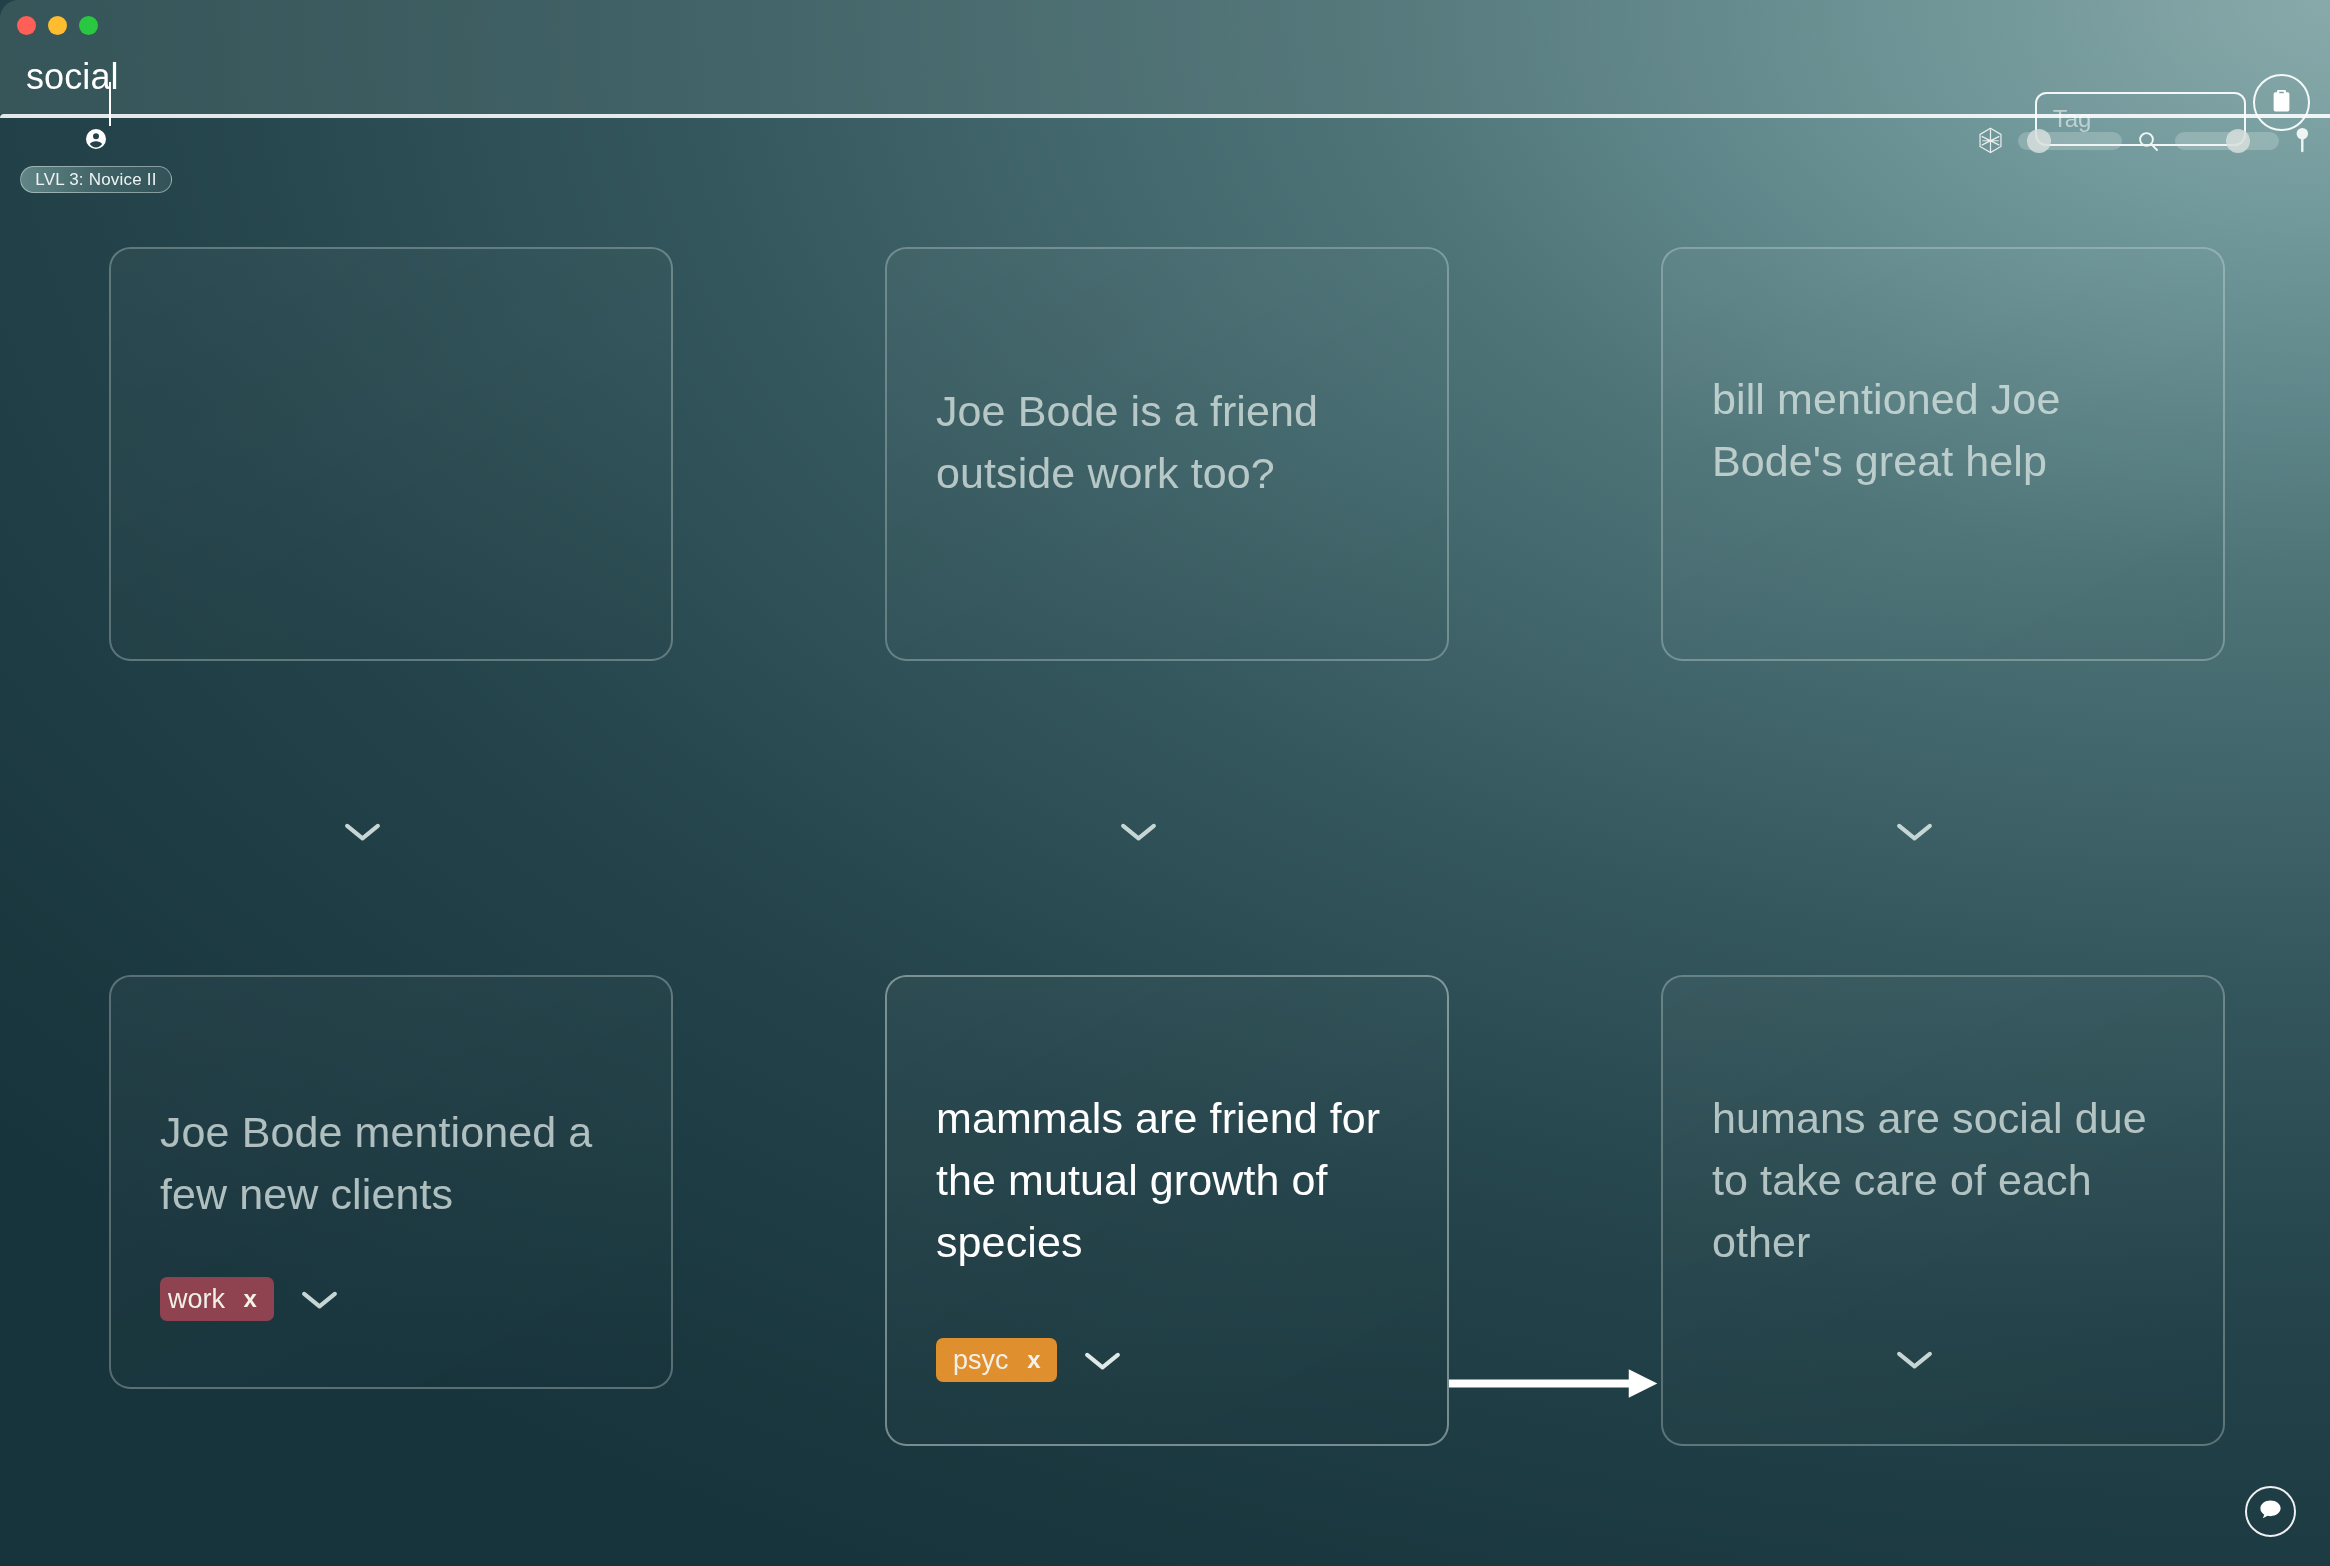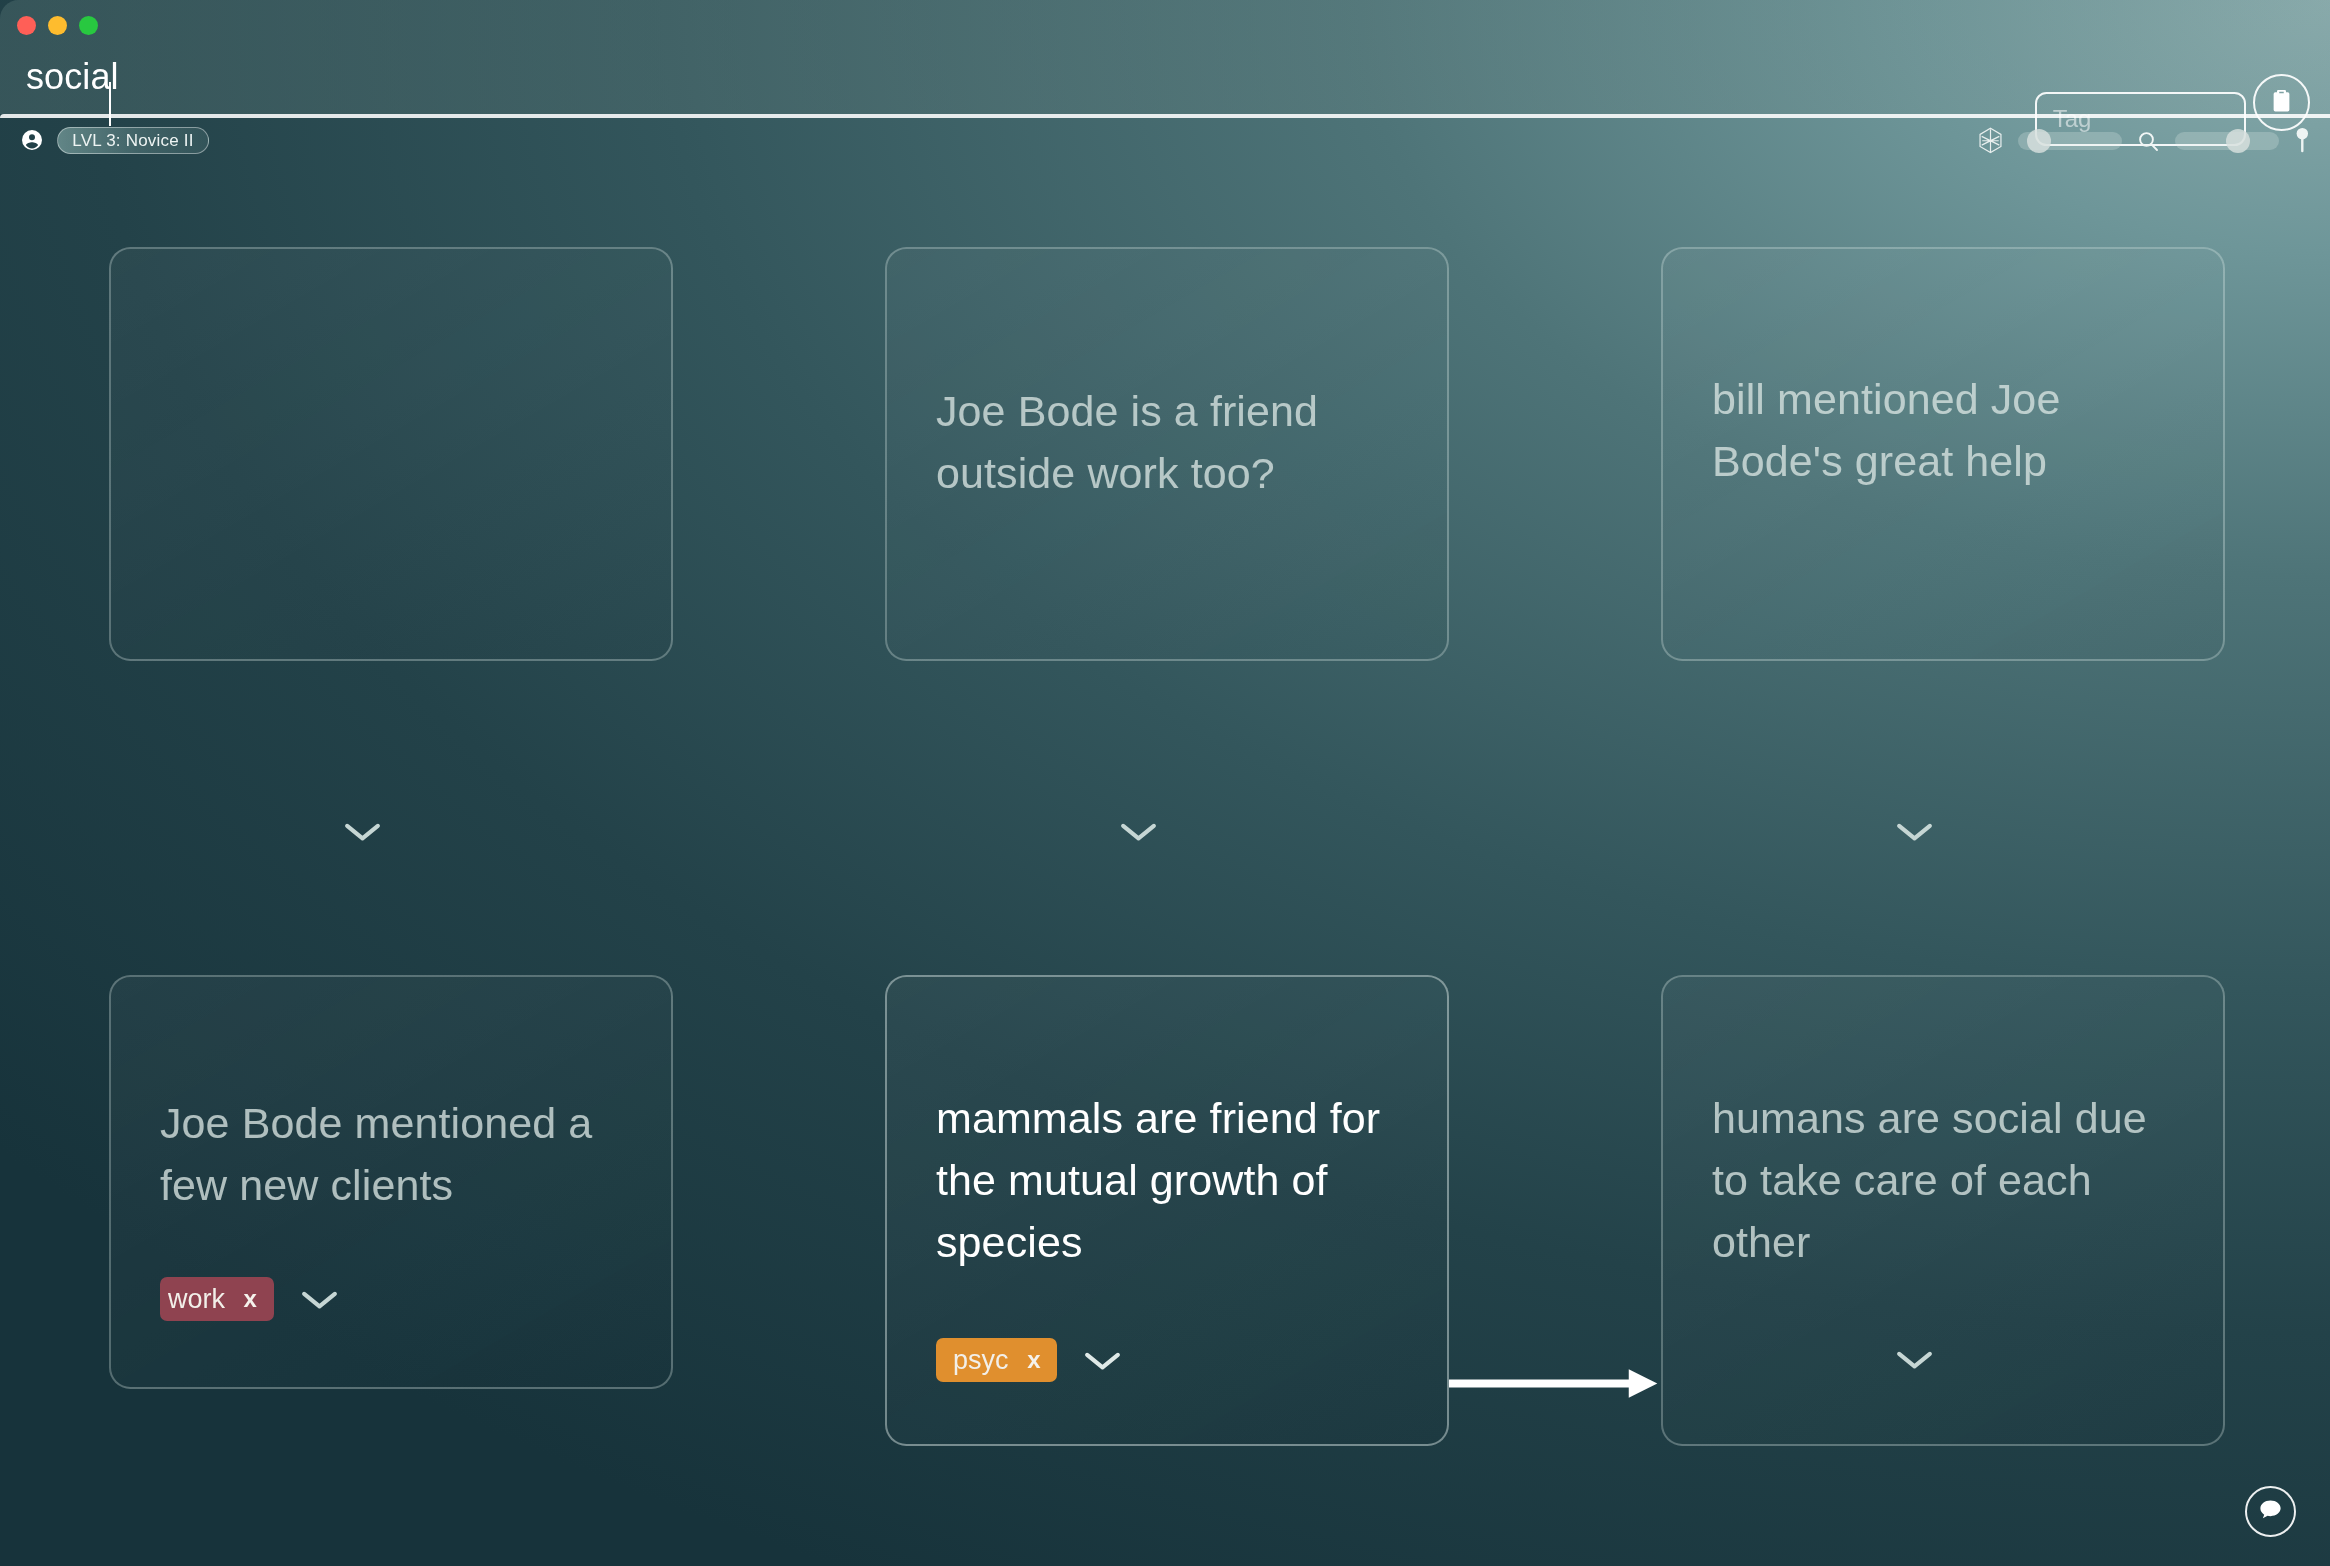--- a/index.html
+++ b/index.html
@@ -119,20 +119,21 @@
     width: 100%;
     height: 51px;
   }
   .profile {
     position: absolute;
     left: 20px;
     top: 10px;
     display: flex;
     align-items: center;
     gap: 13px;
+    flex-direction: column;
   }
   .level-badge {
     height: 27px;
     padding: 0 14.3px;
     border-radius: 13.6px;
     border: 1.4px solid rgba(255,255,255,0.42);
     background: linear-gradient(90deg, rgba(150,190,186,0.55) 0%, rgba(130,170,168,0.30) 55%, rgba(120,160,158,0.16) 100%);
     color: #eef4f3;
     font-size: 17px;
     display: flex;
@@ -324,21 +325,21 @@
     <div class="card" id="c2" style="left:1661px; top:79px; width:564px; height:414px;">
       <div class="card-text" style="top:120px;">bill mentioned Joe Bode's great help</div>
       <div class="chevron" style="position:absolute; left:232px; top:571px;">
         <svg width="39" height="23" viewBox="0 0 28 16" fill="none" stroke="#c6d6d4" stroke-width="3" stroke-linecap="round" stroke-linejoin="round">
             <path d="M3 4l11 9 11-9"></path>
           </svg>
       </div>
     </div>
 
     <div class="card" id="c3" style="left:109px; top:807px; width:564px; height:414px;">
-      <div class="card-text" style="top:116px;">Joe Bode mentioned a few new clients</div>
+      <div class="card-text" style="top:125px;">Joe Bode mentioned a few new clients</div>
       <div class="card-footer" style="top:300px;">
         <span class="chip" style="background:#8f4350;padding-left:8px;">
           <span>work</span>
           <span class="chip-x">x</span>
         </span>
         <span class="chevron">
           <svg width="39" height="23" viewBox="0 0 28 16" fill="none" stroke="#c6d6d4" stroke-width="3" stroke-linecap="round" stroke-linejoin="round">
               <path d="M3 4l11 9 11-9"></path>
             </svg>
         </span>

